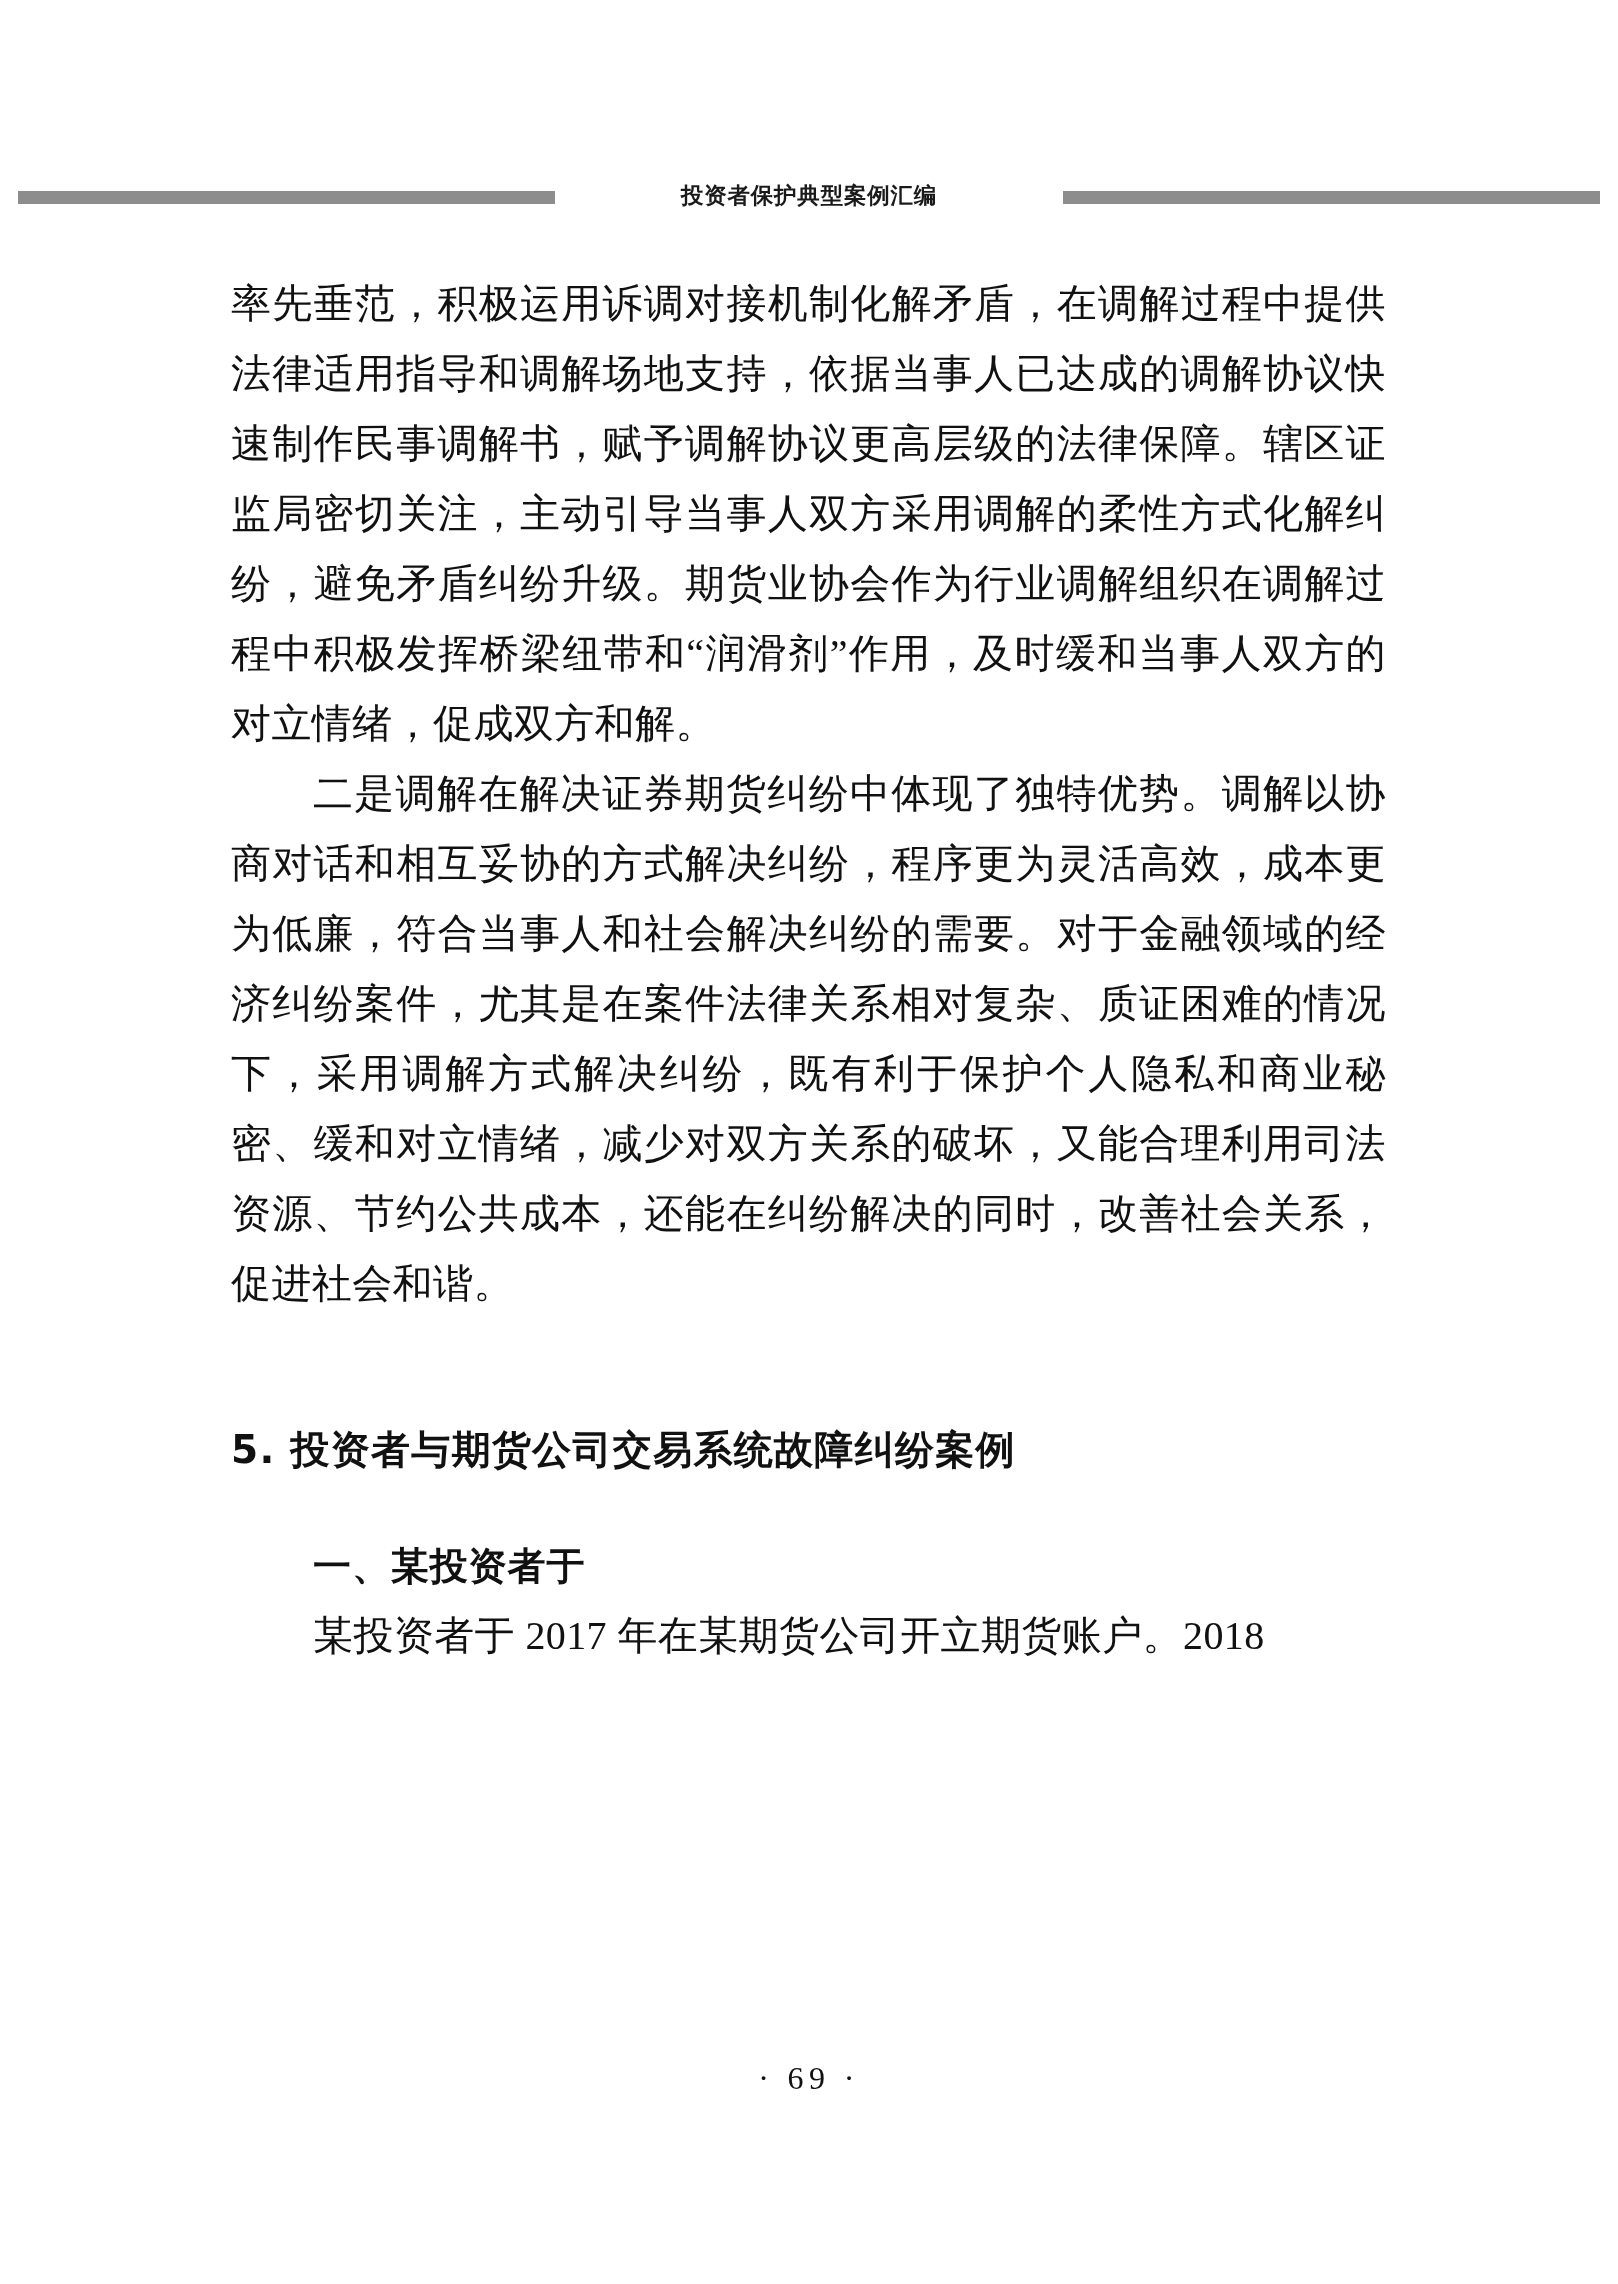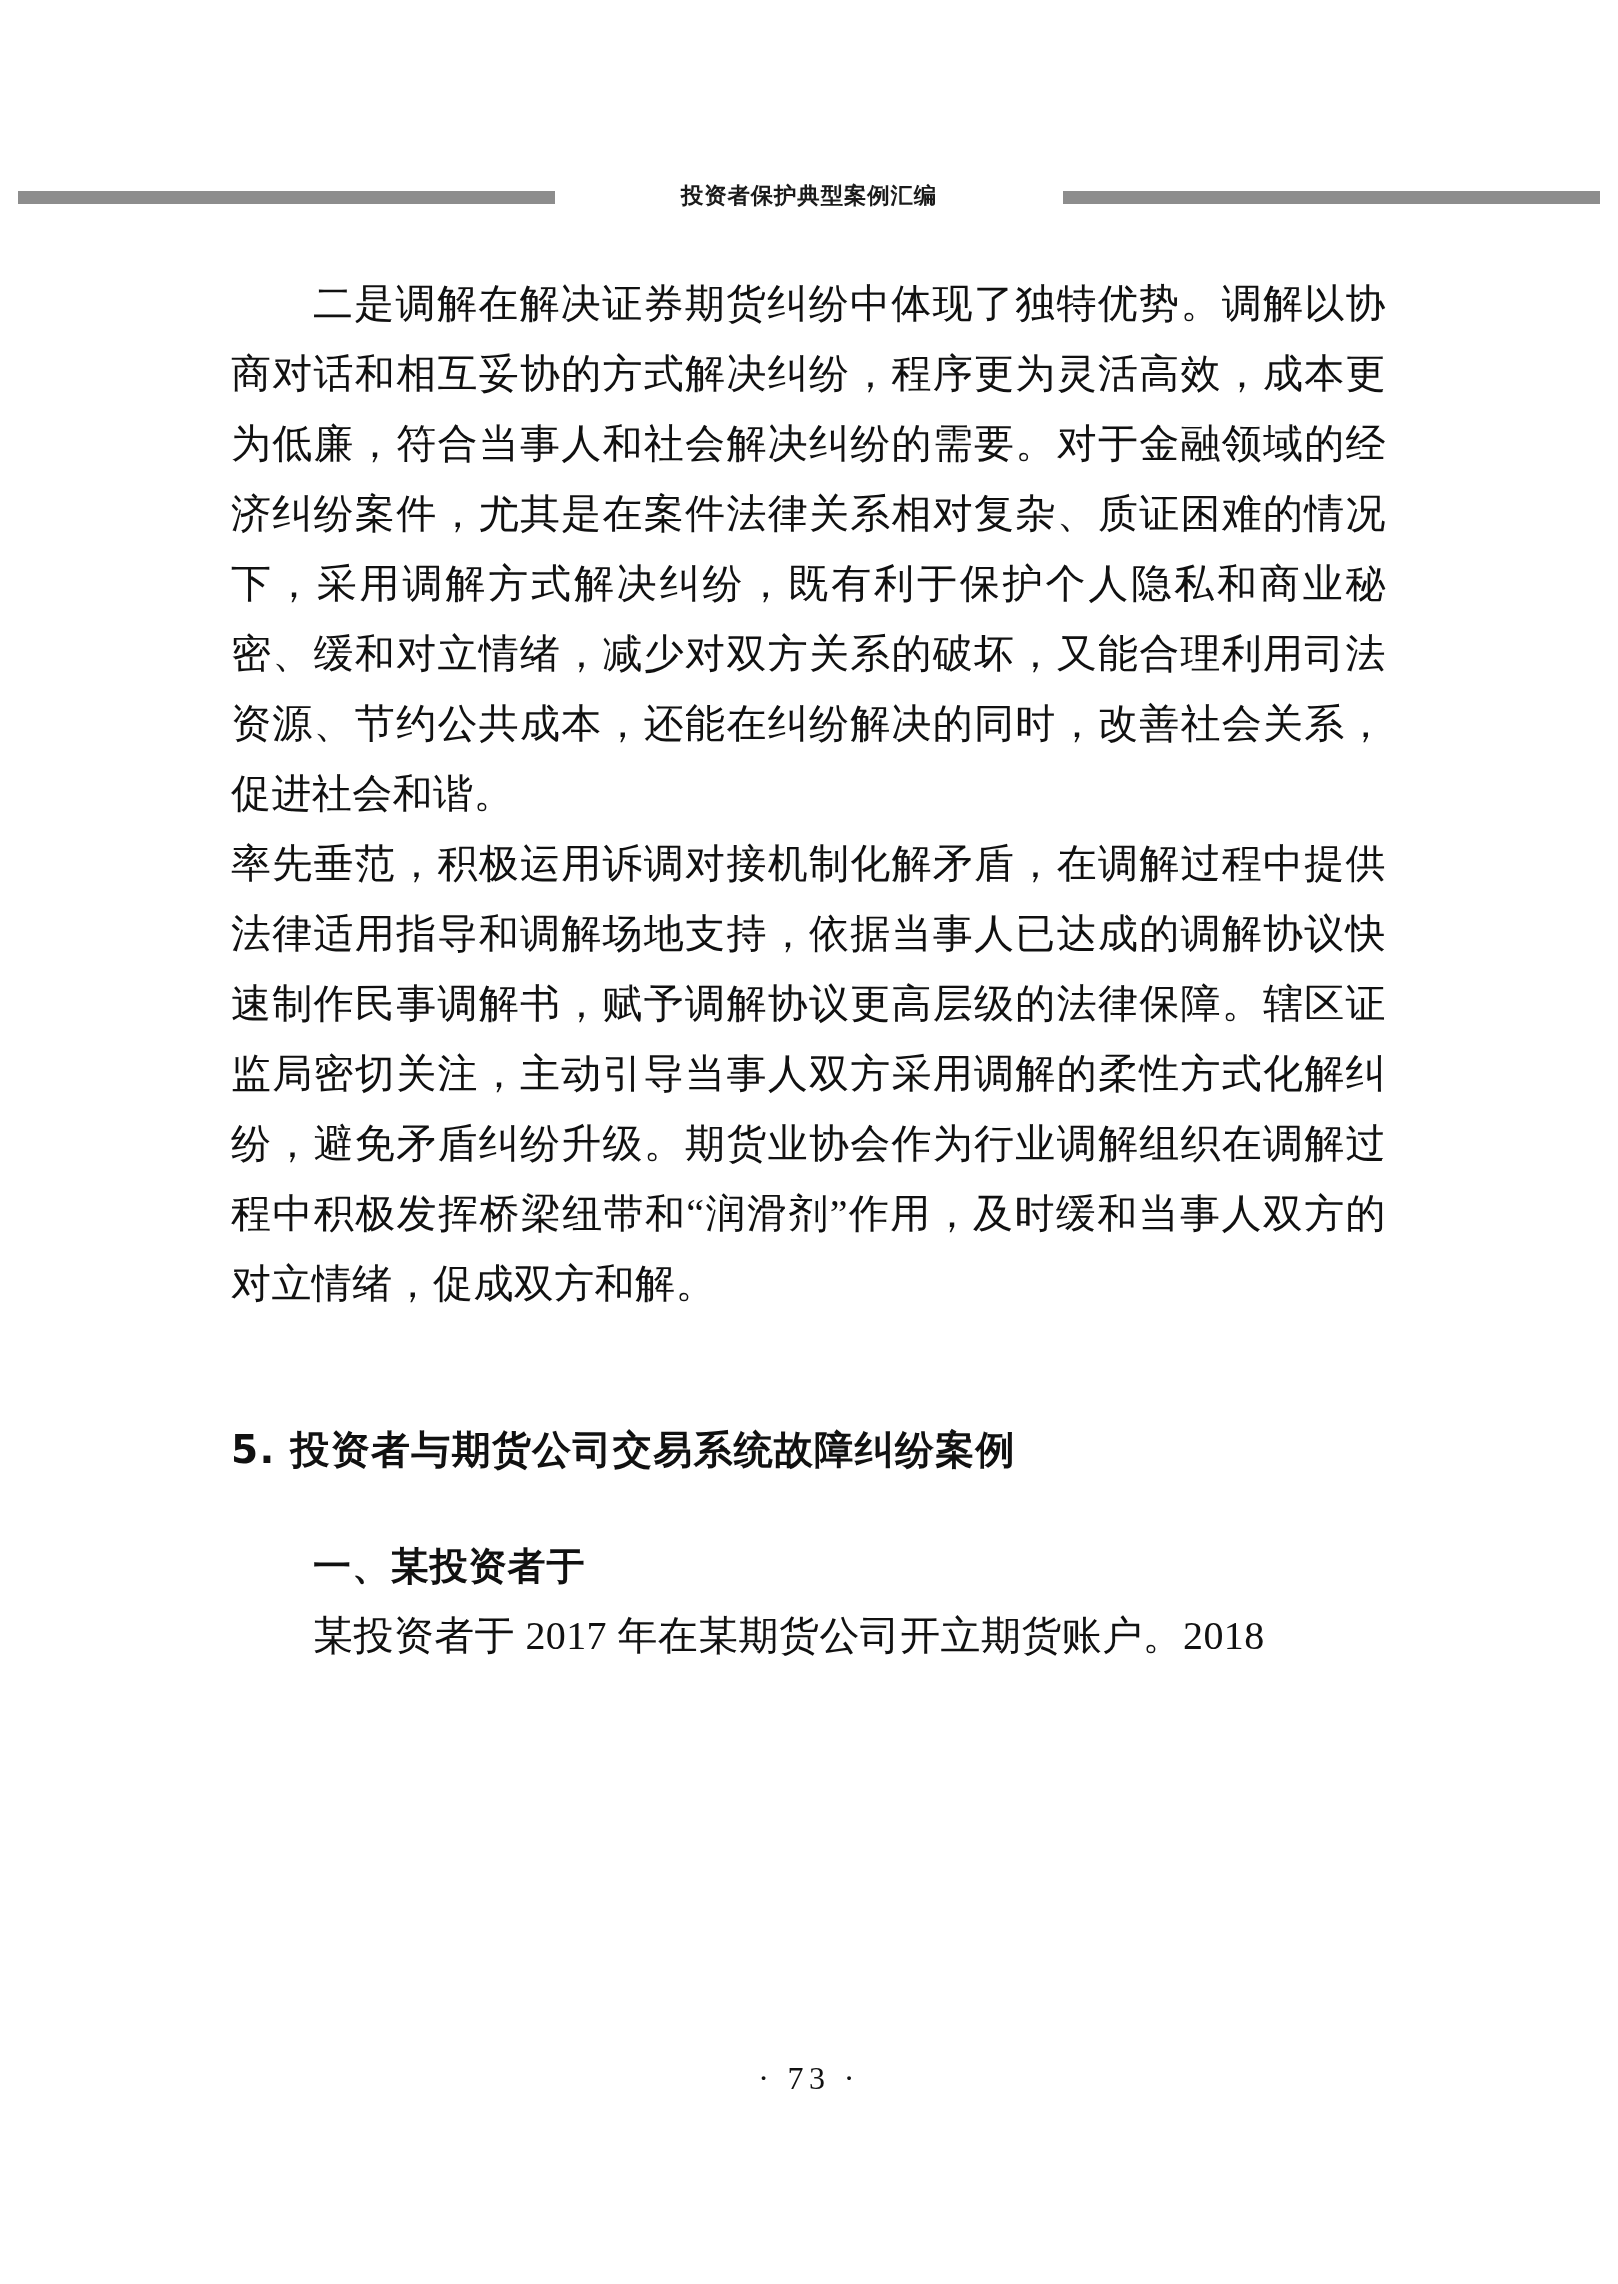--- a/index.html
+++ b/index.html
@@ -132,31 +132,31 @@
 <div class="page">
 
   <div class="header">
     <div class="header-rule left"></div>
     <div class="header-rule right"></div>
     <div class="header-title">投资者保护典型案例汇编</div>
   </div>
 
   <div class="content">
 
+    <p class="body">率先垂范，积极运用诉调对接机制化解矛盾，在调解过程中提供法律适用指导和调解场地支持，依据当事人已达成的调解协议快速制作民事调解书，赋予调解协议更高层级的法律保障。辖区证监局密切关注，主动引导当事人双方采用调解的柔性方式化解纠纷，避免矛盾纠纷升级。期货业协会作为行业调解组织在调解过程中积极发挥桥梁纽带和“润滑剂”作用，及时缓和当事人双方的对立情绪，促成双方和解。</p>
+
     <p class="body indent">二是调解在解决证券期货纠纷中体现了独特优势。调解以协商对话和相互妥协的方式解决纠纷，程序更为灵活高效，成本更为低廉，符合当事人和社会解决纠纷的需要。对于金融领域的经济纠纷案件，尤其是在案件法律关系相对复杂、质证困难的情况下，采用调解方式解决纠纷，既有利于保护个人隐私和商业秘密、缓和对立情绪，减少对双方关系的破坏，又能合理利用司法资源、节约公共成本，还能在纠纷解决的同时，改善社会关系，促进社会和谐。</p>
-
-    <p class="body">率先垂范，积极运用诉调对接机制化解矛盾，在调解过程中提供法律适用指导和调解场地支持，依据当事人已达成的调解协议快速制作民事调解书，赋予调解协议更高层级的法律保障。辖区证监局密切关注，主动引导当事人双方采用调解的柔性方式化解纠纷，避免矛盾纠纷升级。期货业协会作为行业调解组织在调解过程中积极发挥桥梁纽带和“润滑剂”作用，及时缓和当事人双方的对立情绪，促成双方和解。</p>
 
 
     <h2 class="section-title">5. 投资者与期货公司交易系统故障纠纷案例</h2>
 
     <h3 class="sub-title">一、某投资者于</h3>
 
     <p class="body indent after-sub">某投资者于 2017 年在某期货公司开立期货账户。2018</p>
 
   </div>
 
   <div class="footer">
-    <span class="page-number">· 73 ·</span>
+    <span class="page-number">· 69 ·</span>
   </div>
 
 </div>
 
 
 </body></html>

